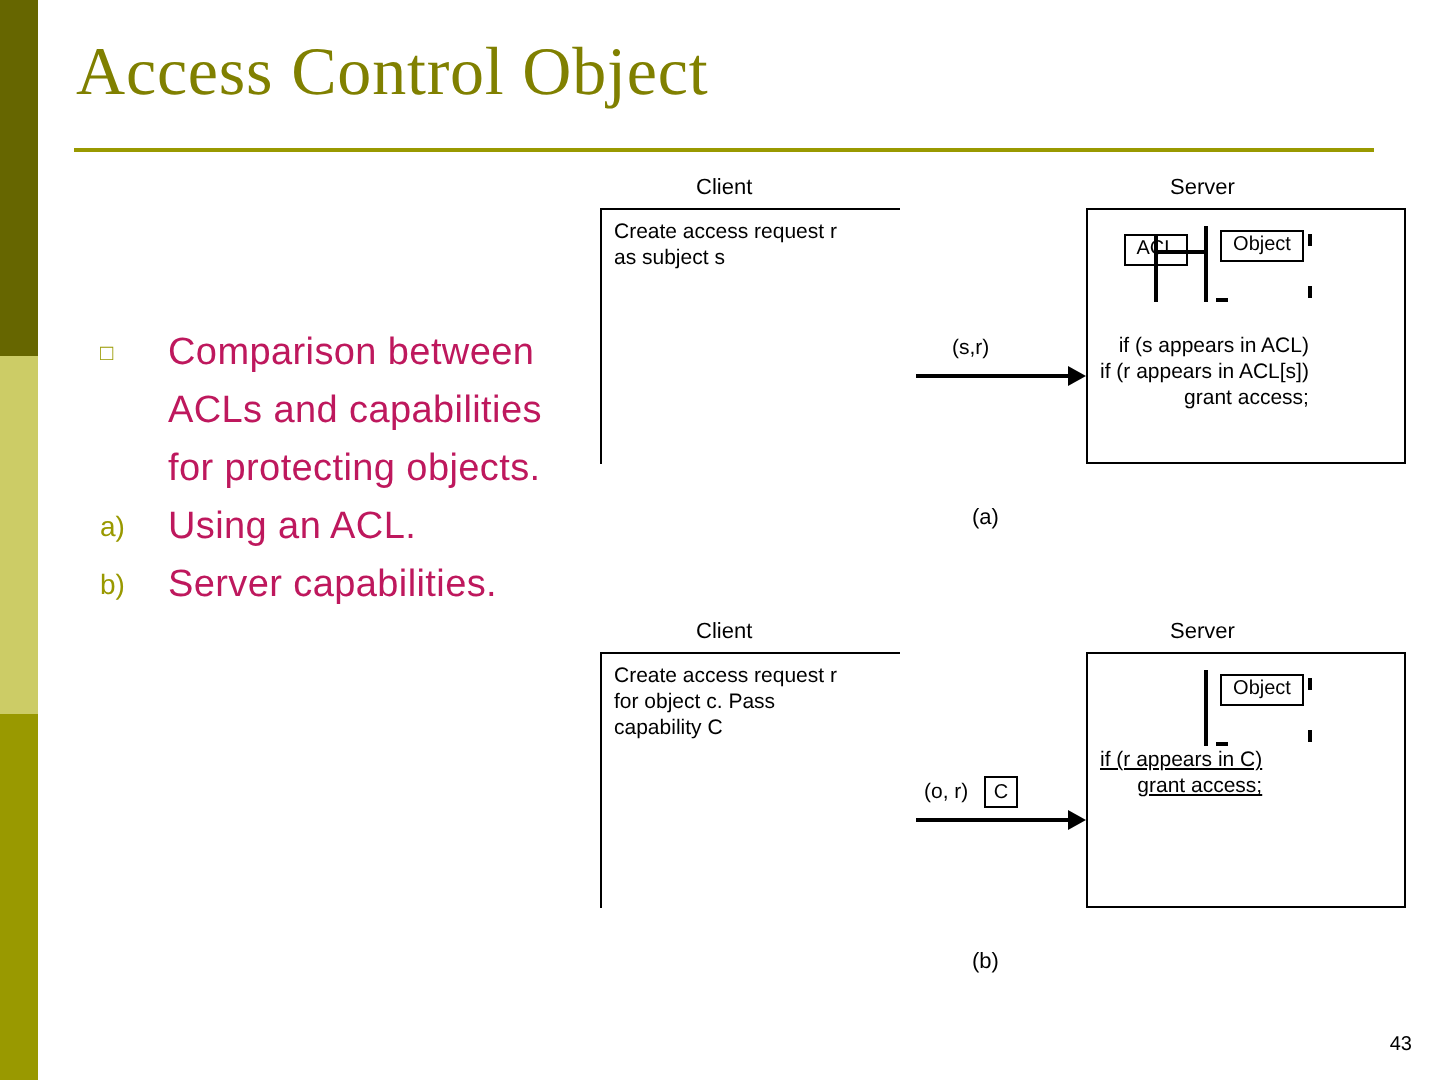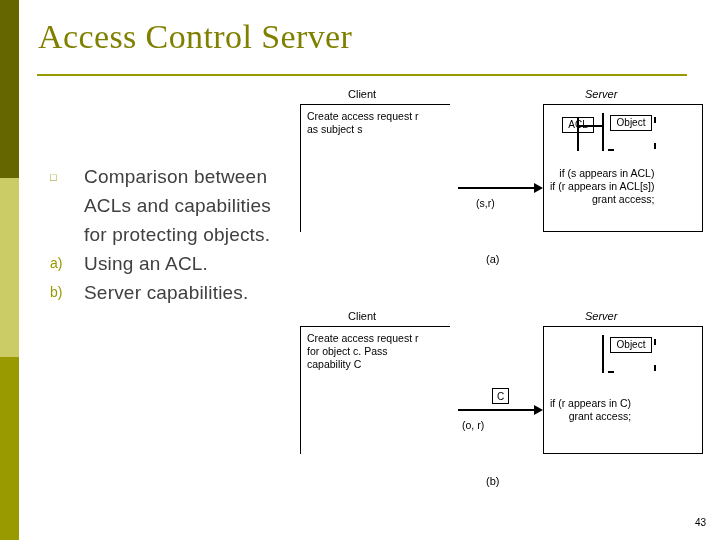--- a/index.html
+++ b/index.html
@@ -73,21 +73,21 @@
     line-height: 29px;
     padding-left: 6px;
     box-sizing: border-box;
   }
   .bullet-marker.square {
     font-size: 11px;
     line-height: 30px;
   }
   .bullet-text {
     font-size: 19px;
-    color: #404040;
+    color: #be185d;
     line-height: 29px;
     letter-spacing: 0.2px;
   }
 
   
   #diagram {
     position: absolute;
     left: 290px;
     top: 88px;
     width: 420px;
@@ -98,21 +98,21 @@
   #panel-b { top: 222px; height: 190px; }
 
   .hdr {
     position: absolute;
     font-size: 11px;
     color: #000;
     font-family: "Liberation Sans", sans-serif;
     white-space: nowrap;
   }
   .hdr-client { left: 58px;  top: 0px; }
-  .hdr-server { left: 295px; top: 0px; font-style: italic; }
+  .hdr-server { left: 295px; top: 0px; }
 
   
   .client-box {
     position: absolute;
     left: 10px;
     top: 16px;
     width: 150px;
     height: 128px;
     border-top: 1.5px solid #000;
     border-left: 1.5px solid #000;
@@ -141,21 +141,21 @@
   .server-cond {
     position: absolute;
     left: 6px;
     font-size: 10.5px;
     line-height: 13px;
     color: #000;
     white-space: pre-line;
     text-align: right;
   }
   #cond-a { top: 62px; }
-  #cond-b { top: 70px; }
+  #cond-b { top: 47px; text-decoration: underline; }
 
   
   .mini-box {
     position: absolute;
     border: 1.3px solid #000;
     font-size: 10px;
     line-height: 14px;
     text-align: center;
     color: #000;
     box-sizing: border-box;
@@ -192,21 +192,20 @@
     width: 0; height: 0;
     border-top: 5px solid transparent;
     border-bottom: 5px solid transparent;
     border-left: 9px solid #000;
   }
   .arrow-label {
     position: absolute;
     font-size: 10.5px;
     color: #000;
     white-space: nowrap;
-    margin-top: 29px;
   }
   .cap-box {
     position: absolute;
     border: 1.3px solid #000;
     width: 17px;
     height: 16px;
     font-size: 10px;
     line-height: 15px;
     text-align: center;
     box-sizing: border-box;
@@ -240,21 +239,21 @@
 </style>
 </head>
 <body>
 
 <div id="sidebar">
   <div class="band" id="band-top"></div>
   <div class="band" id="band-mid"></div>
   <div class="band" id="band-bottom"></div>
 </div>
 
-<div id="title">Access Control Server</div>
+<div id="title">Access Control Object</div>
 <div id="title-rule"></div>
 
 <div id="bullets">
   <div class="bullet-row">
     <span class="bullet-marker square">□</span>
     <span class="bullet-text">Comparison between ACLs and capabilities for protecting objects.</span>
   </div>
   <div class="bullet-row">
     <span class="bullet-marker">a)</span>
     <span class="bullet-text">Using an ACL.</span>

